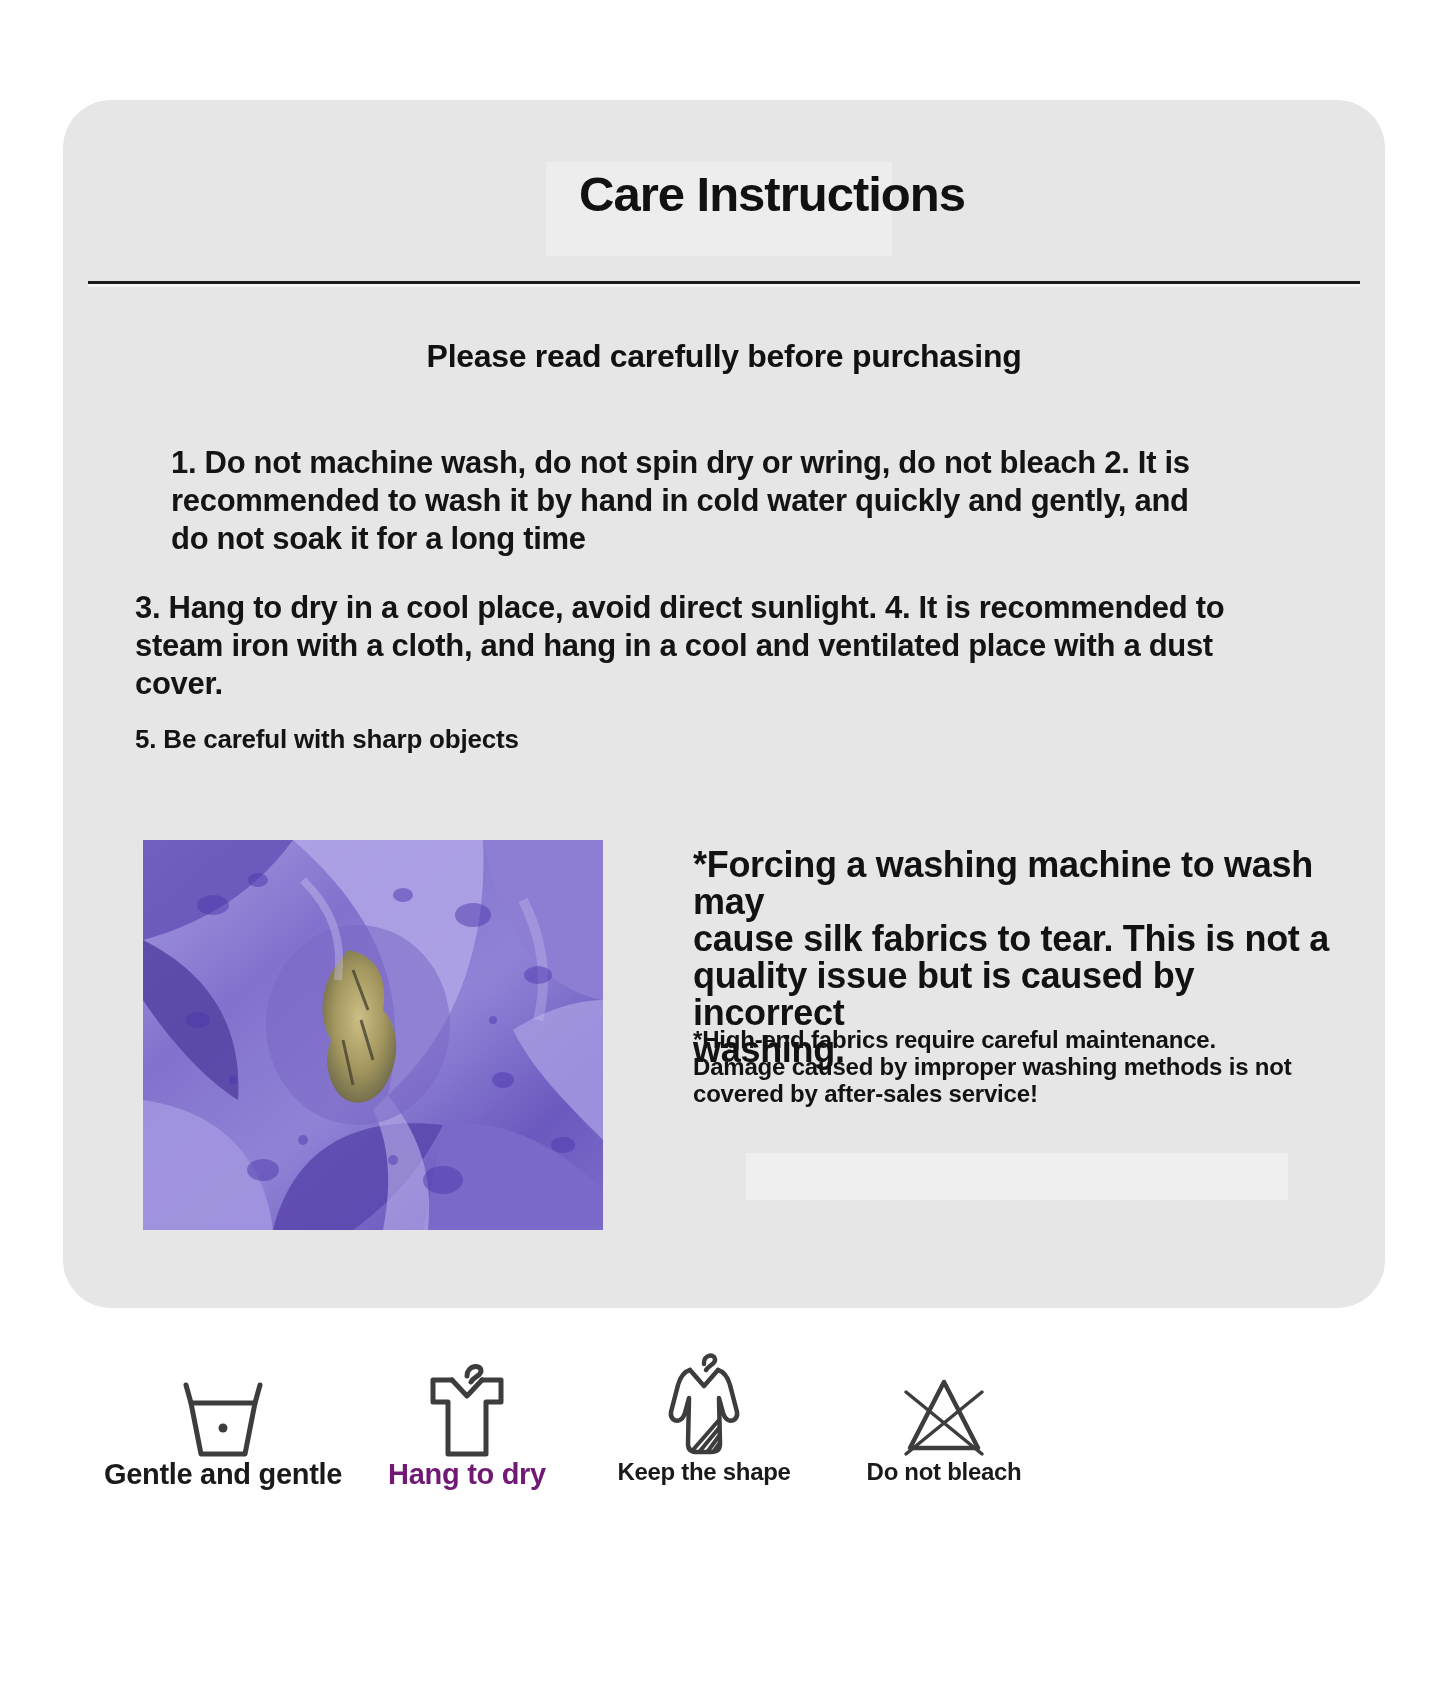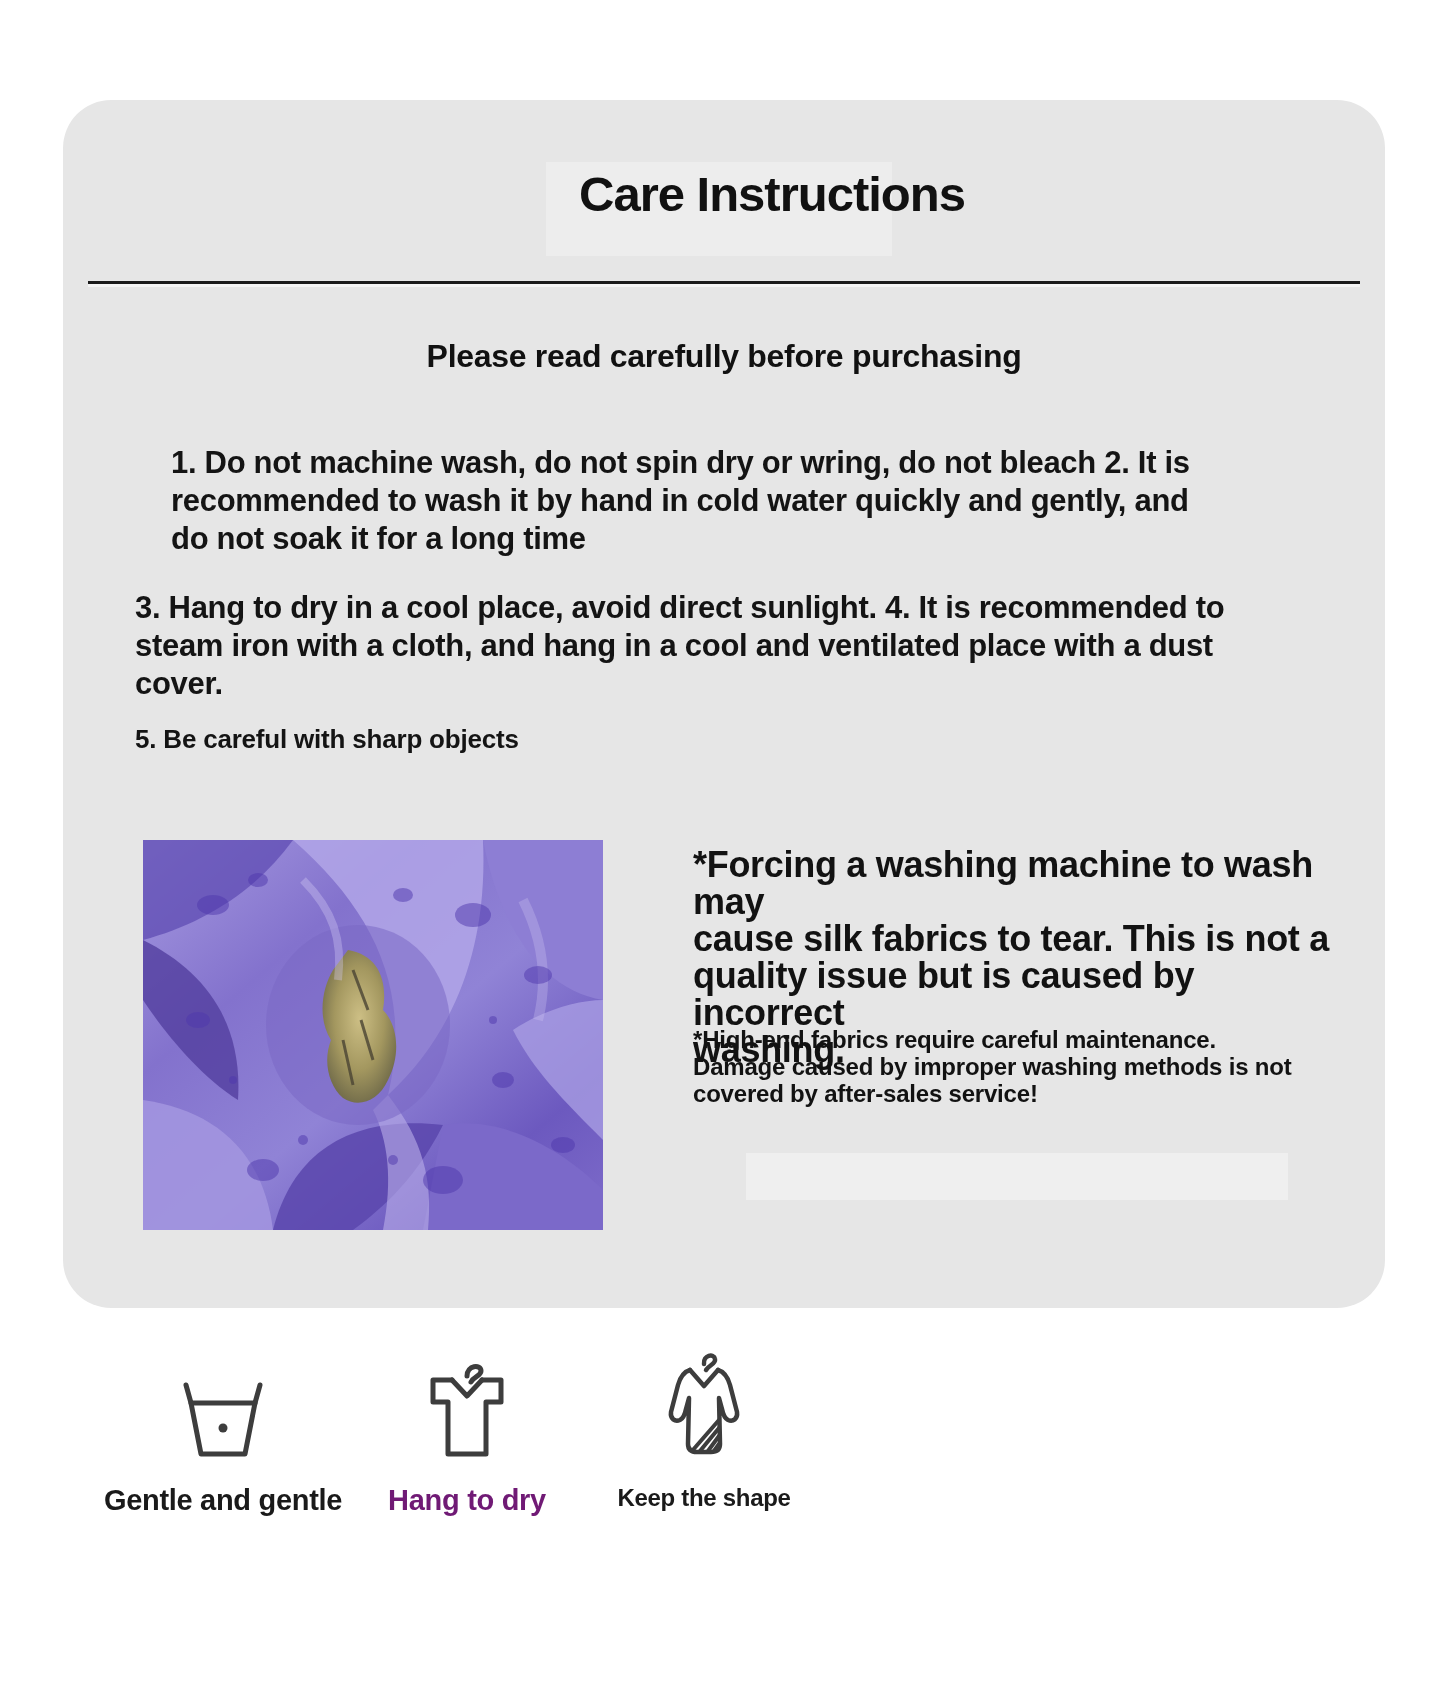--- a/index.html
+++ b/index.html
@@ -53,21 +53,21 @@
     position:absolute;left:683px;top:1053px;width:542px;height:47px;
     background:rgba(255,255,255,0.35);
   }
   .care-item{
     position:absolute;top:1340px;width:260px;text-align:center;
   }
   .care-item .icon-box{
     height:118px;display:flex;align-items:flex-end;justify-content:center;
   }
   .care-label{
-    margin-top:26px;font-weight:bold;white-space:nowrap;letter-spacing:-0.3px;
+    font-weight:bold;white-space:nowrap;letter-spacing:-0.3px;
   }
   .care-label.lg{font-size:29px;}
   .care-label.sm{font-size:24px;}
   .ci0{left:93px;}  .ci1{left:337px;} .ci2{left:574px;} .ci3{left:814px;} .ci4{left:1053px;}
   .icon-stroke{stroke:#3d3d3d;fill:none;stroke-linecap:round;stroke-linejoin:round;}
 </style>
 </head>
 <body>
 
 <div class="page">
@@ -174,15 +174,24 @@
       <svg width="96" height="106" viewBox="0 0 96 106">
         <path class="icon-stroke" stroke-width="4.5" d="M48,12 C47,3 58,1 59,7 C60,12 53,13 50,18"></path>
         <path class="icon-stroke" stroke-width="4.5" d="M34,18 L48,34 L62,18"></path>
         <path class="icon-stroke" stroke-width="4.5" d="M34,18 C27,20 24,26 22,33 L15,60 C14,67 19,70 24,68 C28,66 29,62 30,57 L33,46 L32,92 C32,98 36,100 41,100 L55,100 C60,100 64,98 64,92 L63,46 L66,57 C67,62 68,66 72,68 C77,70 82,67 81,60 L74,33 C72,26 69,20 62,18"></path>
         <path class="icon-stroke" stroke-width="4" d="M36,99 L63,68 M44,99 L63,76 M52,99 L63,84 M58,99 L63,92"></path>
       </svg>
     </div>
     <div class="care-label sm" style="color: rgb(26, 26, 26);">Keep the shape</div>
   </div>
 
+  <div class="care-item ci3">
+    <div class="icon-box">
+      <svg width="88" height="88" viewBox="0 0 88 88">
+        <path class="icon-stroke" stroke-width="4.5" d="M44,12 L10,78 L78,78 Z"></path>
+        <path class="icon-stroke" stroke-width="3.5" d="M6,22 L82,84 M82,22 L6,84"></path>
+      </svg>
+    </div>
+    <div class="care-label sm" style="color: rgb(26, 26, 26);">Do not bleach</div>
+  </div>
 
 
 </div>
 
 </body></html>

